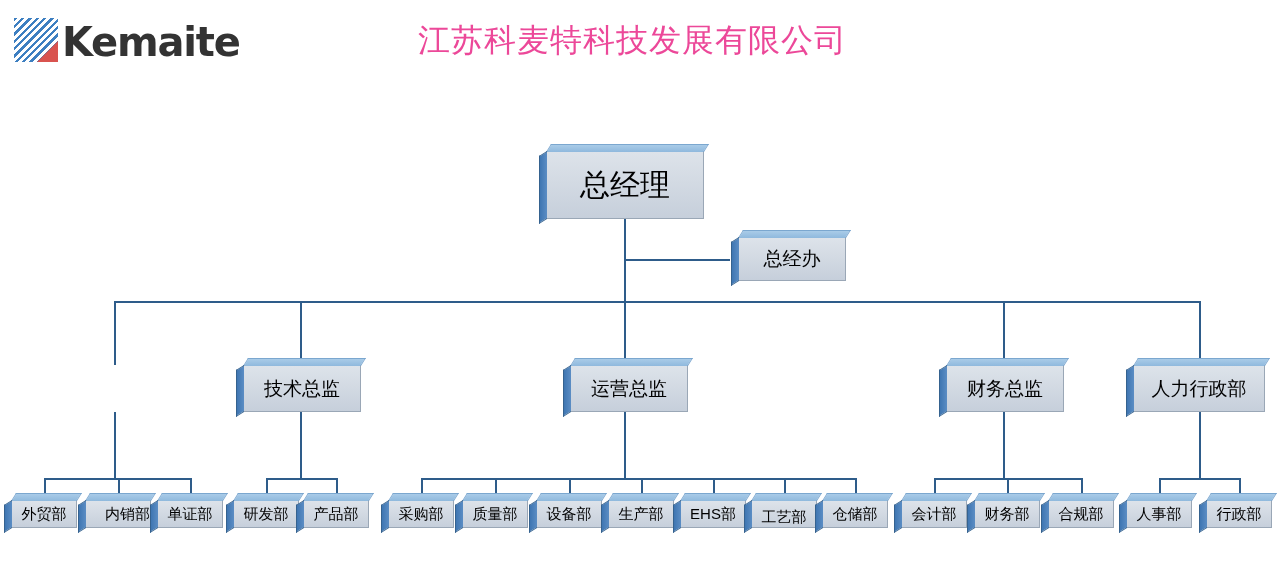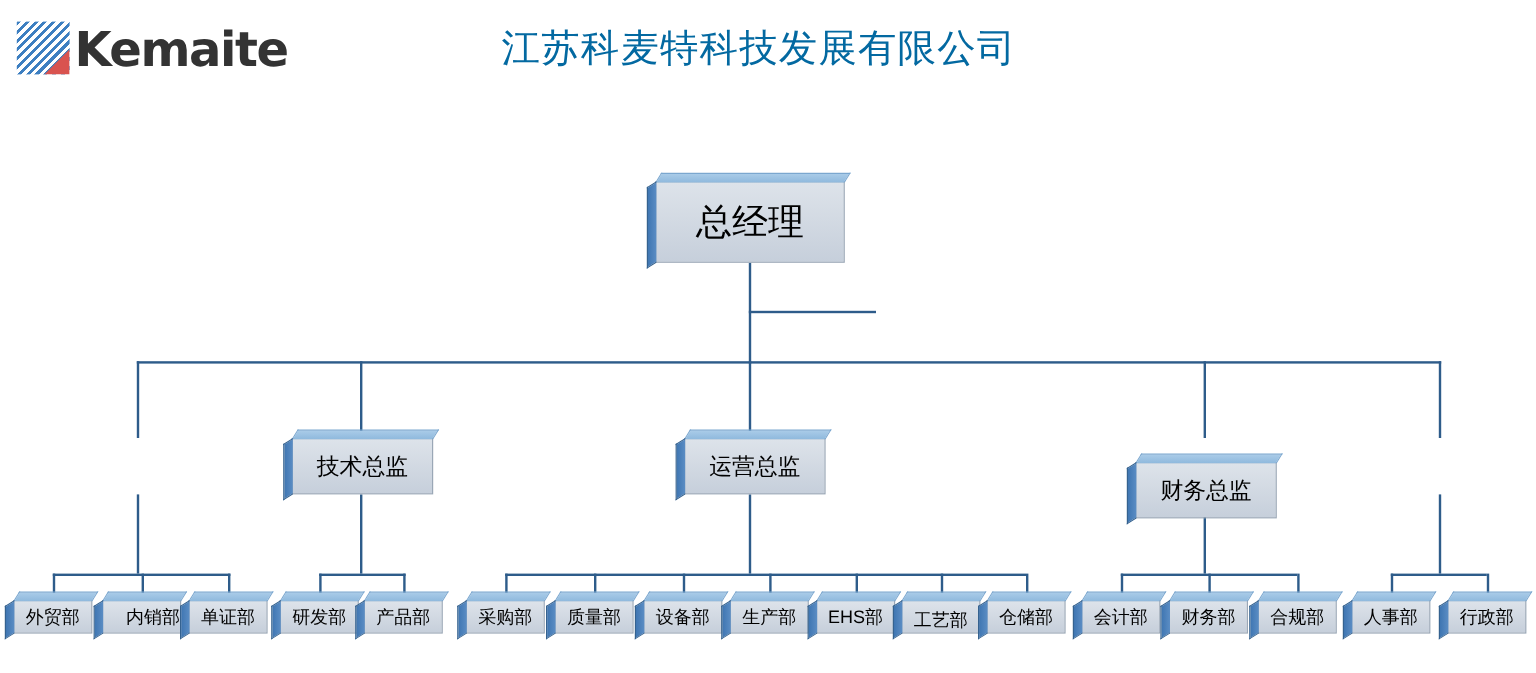--- a/index.html
+++ b/index.html
@@ -27,21 +27,21 @@
     border-left:21px solid transparent;
     border-bottom:21px solid #d9534f;
   }
   #logo-text{
     font-size:40px;font-weight:bold;color:#333333;
     letter-spacing:-1.2px;margin-left:4px;line-height:1;
     font-family:"DejaVu Sans","Liberation Sans",sans-serif;
   }
   #company-title{
     position:absolute;left:418px;top:19px;
-    font-size:32px;color:#0369a1;letter-spacing:1px;
+    font-size:32px;color:#ec4899;letter-spacing:1px;
     font-family:"DejaVu Sans","Liberation Sans",sans-serif;
     white-space:nowrap;
   }
 
   
   .conn{position:absolute;background:#2e5c8a;}
   .conn.v{width:2px;}
   .conn.h{height:2px;}
 
   
@@ -142,29 +142,35 @@
 
   <div class="conn v" style="left:1199px;top:412px;height:66px;"></div>
   <div class="conn h" style="left:1159px;top:478px;width:80px;"></div>
   <div class="conn v" style="left:1159px;top:478px;height:22px;"></div>
   <div class="conn v" style="left:1239px;top:478px;height:22px;"></div>
 
   <div class="node lvl1" style="left:546px;top:151px;width:158px;height:68px;">
     <span>总经理</span>
   </div>
 
+  <div class="node staff" style="left:738px;top:237px;width:108px;height:44px;">
+    <span>总经办</span>
+  </div>
 
   <div class="node lvl2" style="left:570px;top:365px;width:118px;height:47px;">
     <span>运营总监</span>
   </div>
   <div class="node lvl2" style="left:243px;top:365px;width:118px;height:47px;">
     <span>技术总监</span>
   </div>
-  <div class="node lvl2" style="left:946px;top:385px;width:118px;height:47px;justify-content:center;">
+  <div class="node lvl2" style="left:946px;top:365px;width:118px;height:47px;justify-content:center;">
     <span>财务总监</span>
+  </div>
+  <div class="node lvl2" style="left:1133px;top:365px;width:132px;height:47px;">
+    <span>人力行政部</span>
   </div>
 
   <div class="node lvl3" style="left:11px;top:500px;width:66px;height:28px;">
     <span>外贸部</span>
   </div>
   <div class="node lvl3" style="left:85px;top:500px;width:66px;height:28px;justify-content:flex-end;">
     <span>内销部</span>
   </div>
   <div class="node lvl3" style="left:157px;top:500px;width:66px;height:28px;">
     <span>单证部</span>

